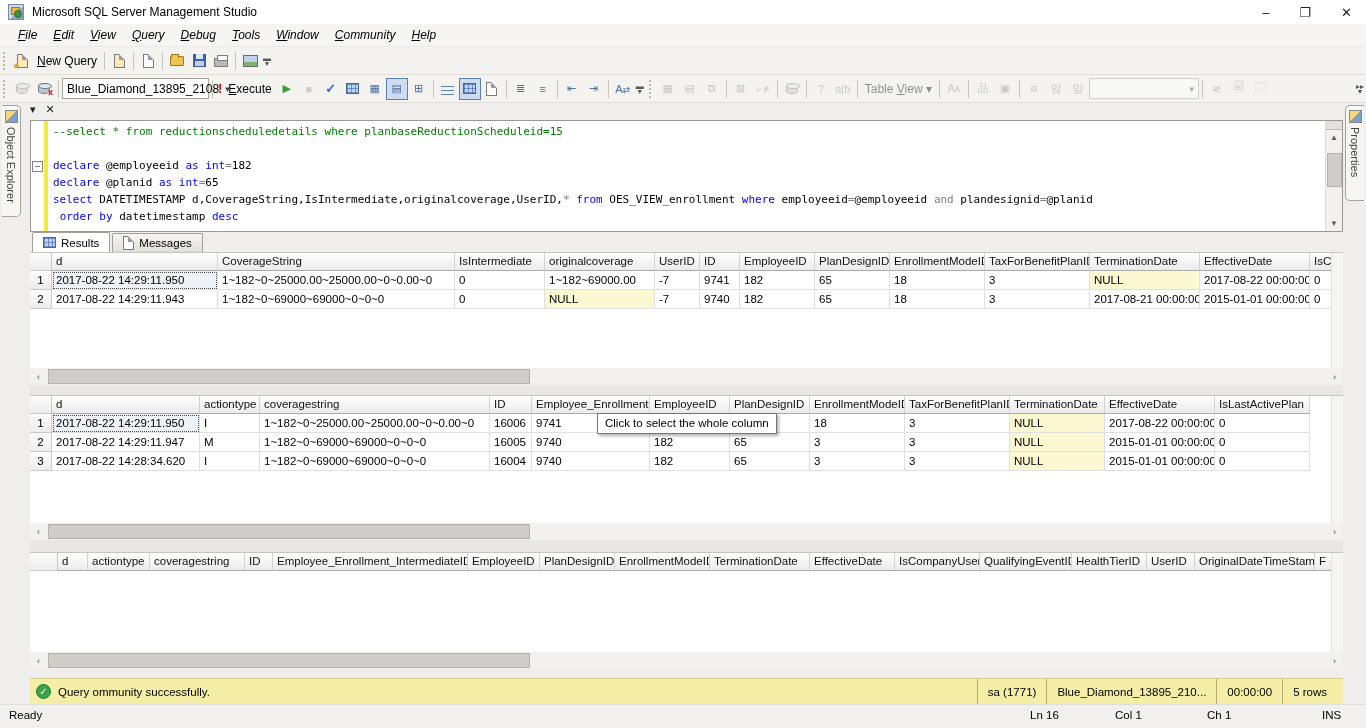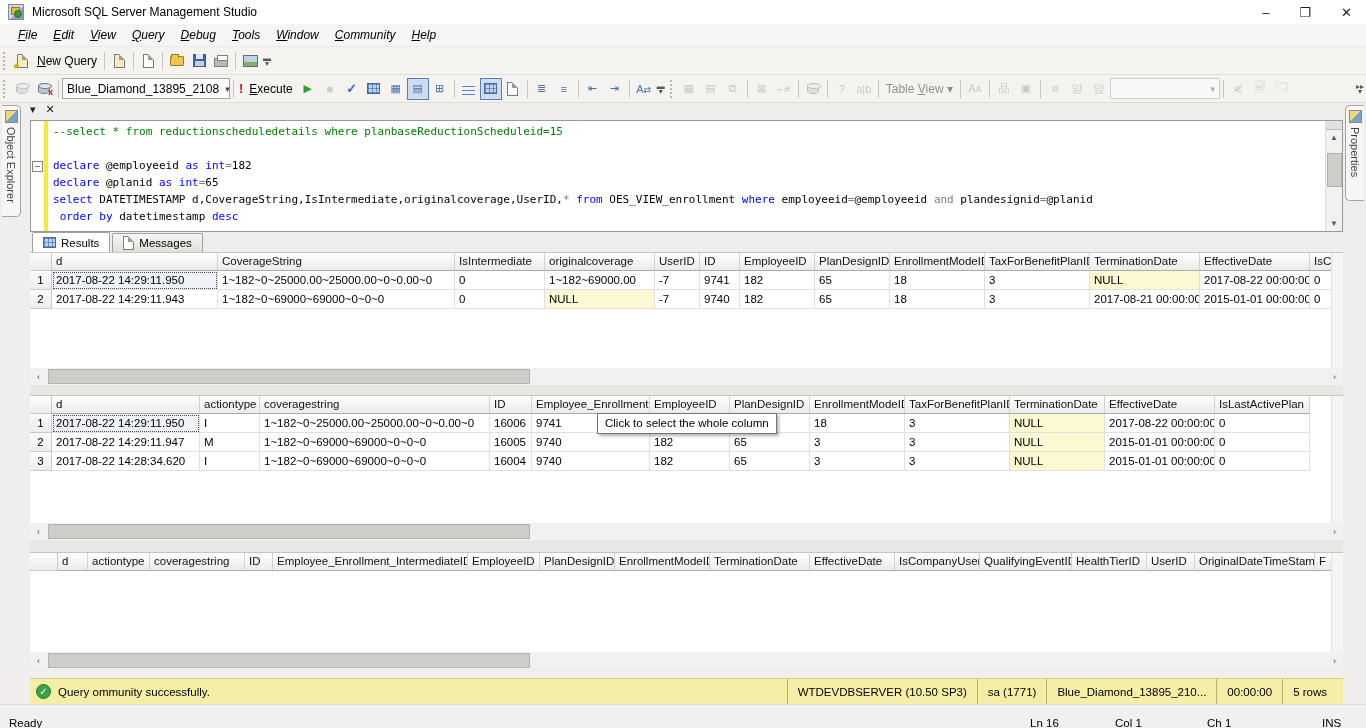--- a/index.html
+++ b/index.html
@@ -116,21 +116,21 @@
   .hsb .hthumb { position:absolute; left:18px; top:1px; width:482px; height:15px; background:#cfcdc9; border:1px solid #b5b2ac; }
   .splitbar { position:absolute; left:0; width:100%; background:#e9e7e3; }
 
   
   .sqlstatus { position:absolute; left:0; bottom:0; width:100%; height:26px; background:var(--status-bg); border-top:1px solid #d6cf8a; display:flex; align-items:center; padding:0 6px; font-size:11.5px; }
   .okcircle { width:15px; height:15px; border-radius:50%; background:#3aa349; border:1px solid #207a2f; color:#fff; font-size:10px; line-height:14px; text-align:center; margin-right:7px; flex:none; }
   .sq-right { margin-left:auto; display:flex; align-items:stretch; height:100%; }
   .sq-seg { display:flex; align-items:center; padding:0 10px; border-left:1px solid #b6ae6e; white-space:nowrap; }
 
   .footer { position:absolute; left:0; bottom:0; width:1366px; height:24px; background:#f1f0ee; border-top:1px solid #e0ded9; font-size:11.5px; }
-  .footer span { position:absolute; top:12px; }
+  .footer span { position:absolute; top:4px; }
   .f-ready { left:9px; } .f-ln { left:1030px; } .f-col { left:1115px; } .f-ch { left:1207px; } .f-ins { left:1322px; }
 
   .tooltip { position:absolute; left:597px; top:413px; height:21px; background:#ffffff; border:1px solid #767676; box-shadow:2px 2px 3px rgba(0,0,0,.3); font-size:11.5px; line-height:19px; padding:0 7px; white-space:nowrap; z-index:50; }
 </style>
 </head>
 <body style="--status-bg: #f4eea6; --null-bg: #fbf8d2; --toggle-border: #5b7fb8; --toggle-bg: #cfdcf0;">
 
 <div class="titlebar">
   <div class="app-icon"></div>
   <span class="title-text">Microsoft SQL Server Management Studio</span>
@@ -192,21 +192,21 @@
   <div class="grip"></div>
   <div class="tbi dim">
       <div class="i-db"></div>
     </div>
   <div class="tbi">
       <div class="i-db">
         <span class="redx">x</span>
       </div>
     </div>
   <div class="tbsep"></div>
-  <div class="combo" style="width:168px">
+  <div class="combo" style="width:147px">
     <span>Blue_Diamond_13895_2108</span>
     <span class="arrow">▾</span>
   </div>
   <div class="tbsep"></div>
   <span class="exec-red">!</span>
   <span class="tb-label"><u>E</u><span>xecute</span></span>
   <div class="tbi">
       <span class="play">▶</span>
     </div>
   <div class="tbi dim">
@@ -530,21 +530,20 @@
   <div class="hsb hsb3">
     <span class="larr">‹</span>
     <div class="hthumb"></div>
     <span class="rarr">›</span>
   </div>
 
   <div class="sqlstatus">
     <div class="okcircle">✓</div>
     <span>Query ommunity successfully.</span>
     <div class="sq-right">
-      <span class="sq-seg">WTDEVDBSERVER (10.50 SP3)</span>
       <span class="sq-seg">sa (1771)</span>
       <span class="sq-seg">Blue_Diamond_13895_210...</span>
       <span class="sq-seg">00:00:00</span>
       <span class="sq-seg">5 rows</span>
     </div>
   </div>
 </div>
 
 <div class="tooltip">Click to select the whole column</div>
 

